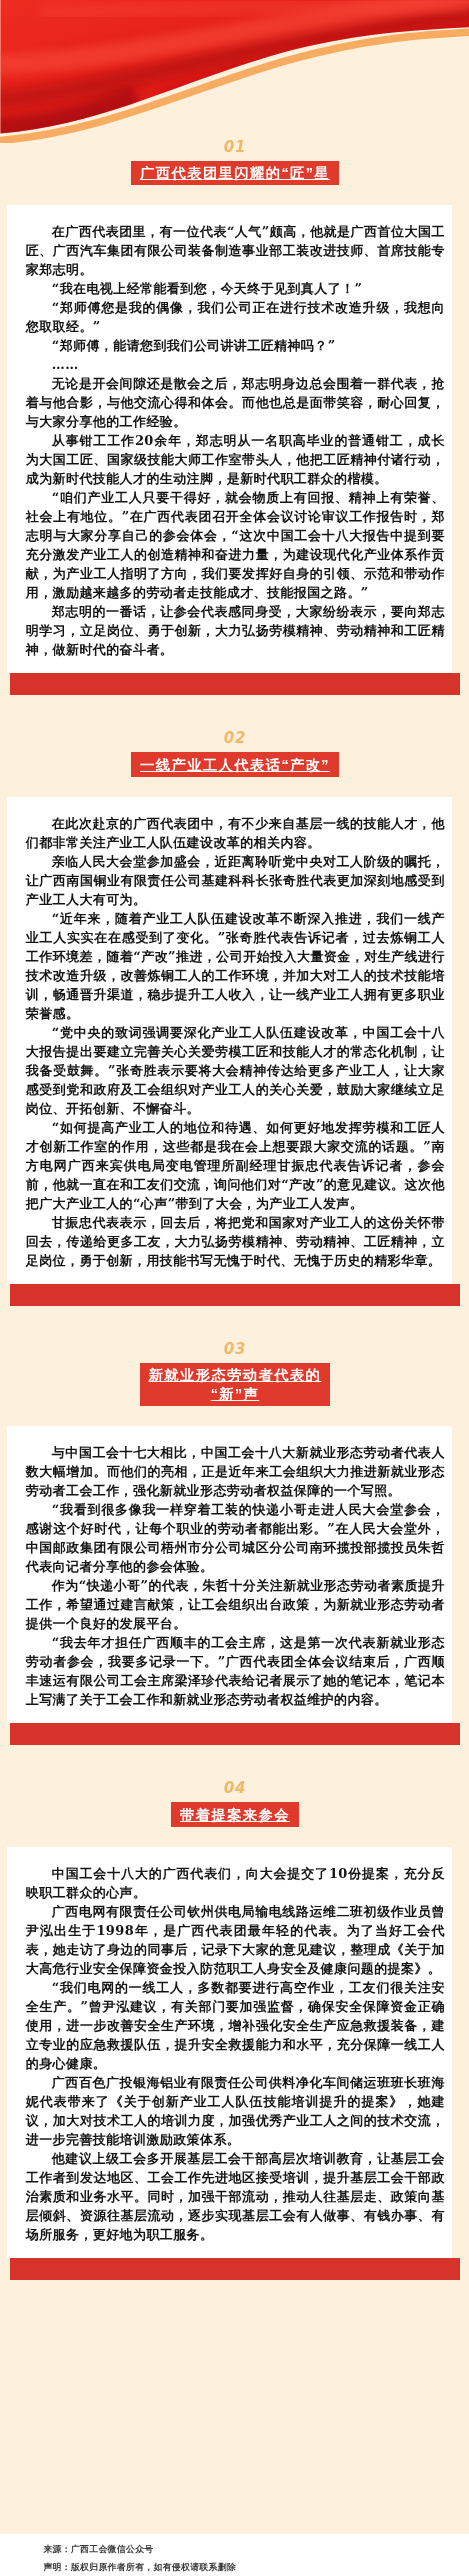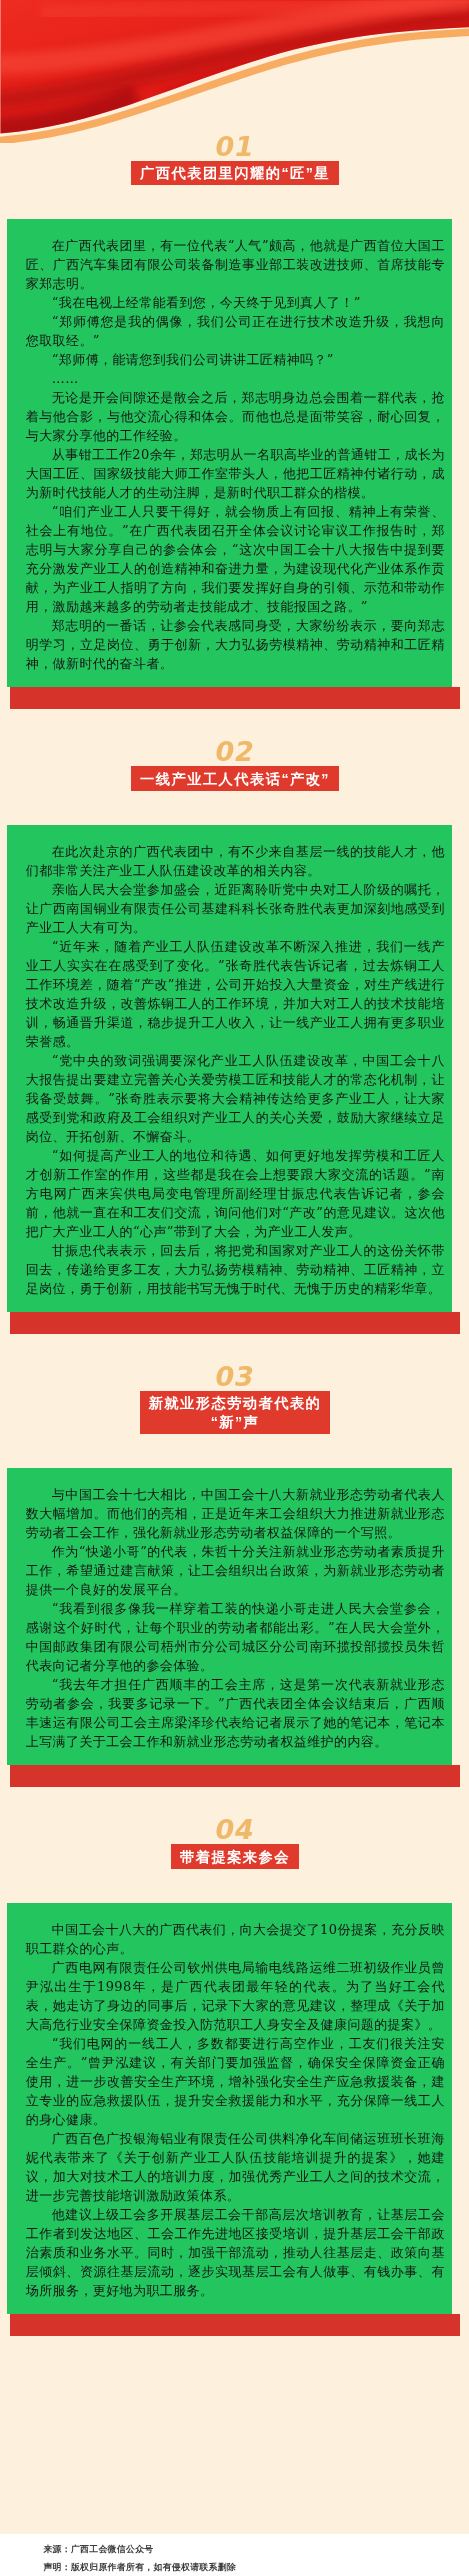--- a/index.html
+++ b/index.html
@@ -20,45 +20,47 @@
   .banner{display:block;}
   .sec-head{
     text-align:center;
     margin-top:31px;
   }
   .sec-head.first{margin-top:-8.2px;}
   .sec-num{
     font-family:"DejaVu Sans", sans-serif;
     font-style:italic;
     font-weight:800;
-    font-size:27px;
+    font-size:15px;
     line-height:24.5px;
     color:#f0b869;
     letter-spacing:0.7px;
   }
   .sec-title{
     display:inline-block;
     margin-top:1.4px;
     background:#e03a2d;
     color:#ffffff;
     font-weight:bold;
     font-size:14.3px;
     line-height:18.4px;
     letter-spacing:1.4px;
     padding:3.4px 8.9px 2.7px 8.9px;
     text-align:center;
+    text-decoration:underline;
   }
   .sec-title .l2:empty{display:none;}
   .sec-title .l1,.sec-title .l2{display:block;}
   .card{
     width:419px;
     margin-left:6.8px;
-    background:#22c55e;
+    background:#ffffff;
     padding:17px 6.8px 14.3px 19px;
-    margin-top:34px;
+    margin-top:20px;
+    font-weight:bold;
   }
   .card p{
     margin:0;
     font-family:"DejaVu Serif","Liberation Serif",serif;
     font-size:13px;
     line-height:19px;
     letter-spacing:0.4px;
     color:#151515;
     text-align:justify;
     text-indent:2em;
@@ -155,22 +157,22 @@
 
     <div class="sec-head">
       <div class="sec-num">03</div>
       <div class="sec-title">
         <span class="l1">新就业形态劳动者代表的</span>
         <span class="l2">“新”声</span>
       </div>
     </div>
     <div class="card">
       <p>与中国工会十七大相比，中国工会十八大新就业形态劳动者代表人数大幅增加。而他们的亮相，正是近年来工会组织大力推进新就业形态劳动者工会工作，强化新就业形态劳动者权益保障的一个写照。</p>
+      <p>“我看到很多像我一样穿着工装的快递小哥走进人民大会堂参会，感谢这个好时代，让每个职业的劳动者都能出彩。”在人民大会堂外，中国邮政集团有限公司梧州市分公司城区分公司南环揽投部揽投员朱哲代表向记者分享他的参会体验。</p>
       <p>作为“快递小哥”的代表，朱哲十分关注新就业形态劳动者素质提升工作，希望通过建言献策，让工会组织出台政策，为新就业形态劳动者提供一个良好的发展平台。</p>
-      <p>“我看到很多像我一样穿着工装的快递小哥走进人民大会堂参会，感谢这个好时代，让每个职业的劳动者都能出彩。”在人民大会堂外，中国邮政集团有限公司梧州市分公司城区分公司南环揽投部揽投员朱哲代表向记者分享他的参会体验。</p>
       <p>“我去年才担任广西顺丰的工会主席，这是第一次代表新就业形态劳动者参会，我要多记录一下。”广西代表团全体会议结束后，广西顺丰速运有限公司工会主席梁泽珍代表给记者展示了她的笔记本，笔记本上写满了关于工会工作和新就业形态劳动者权益维护的内容。</p>
     </div>
     <div class="divider"></div>
 
     <div class="sec-head">
       <div class="sec-num">04</div>
       <div class="sec-title">
         <span class="l1">带着提案来参会</span>
         
       </div>

